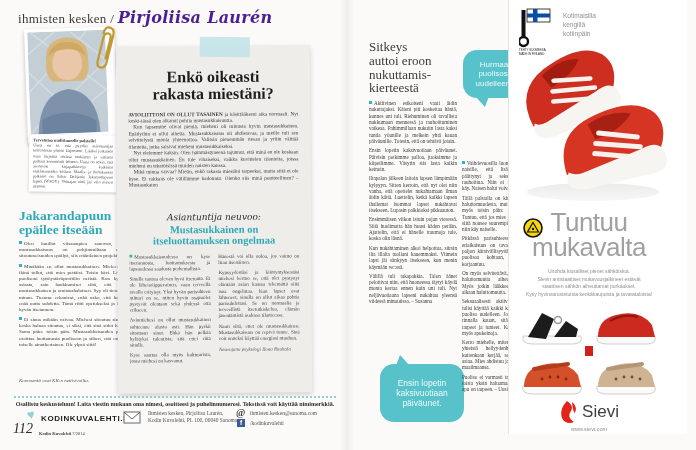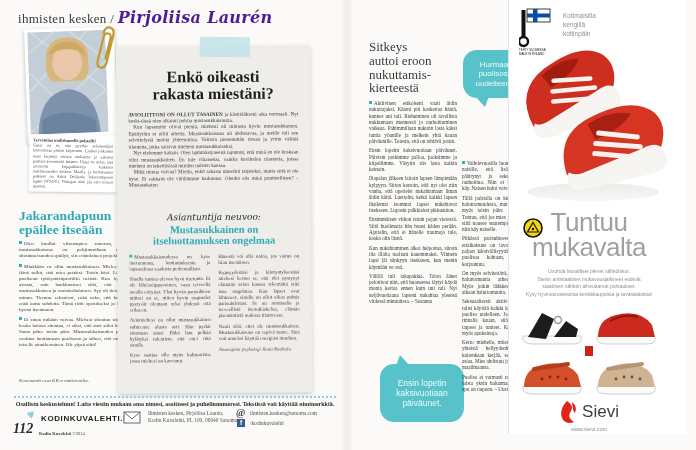--- a/index.html
+++ b/index.html
@@ -43,21 +43,21 @@
 
   
   .dotline{width:322px;border-top:2px dotted #8fd0d7;}
   .participate{width:322px;text-align:center;font-size:6px;font-weight:bold;color:#2b2b2b;}
   .site{font-size:8px;font-weight:bold;letter-spacing:.6px;color:#1d1d1b;font-family:"Liberation Sans",sans-serif;}
   .heart{font-size:13px;color:#8ed2d8;transform:rotate(-12deg);line-height:1;}
   .addr{font-size:5.4px;line-height:1.3;color:#555;}
   .atico{font-size:10px;font-weight:bold;color:#444;line-height:1;}
   .fbsq{width:8px;height:8px;background:#3d5a98;color:#fff;font-size:6.5px;text-align:center;
         line-height:8px;font-family:"Liberation Sans",sans-serif;font-weight:bold;}
-  .pagenum{font-size:14px;font-weight:bold;font-style:italic;color:#2b2b2b;}
+  .pagenum{font-size:14px;font-weight:normal;font-style:italic;color:#2b2b2b;}
   .pagemeta{font-size:4.5px;color:#444;}
   .pagemeta b{font-weight:bold;}
 
   
   .story-heading{font-size:13px;line-height:1.06;color:#3b3b3b;font-weight:400;}
   .story-body{font-size:5.1px;line-height:1.24;text-align:justify;color:#3c3c3c;overflow:hidden;}
   .story-body p{margin:0 0 3px 0;}
 
   .bubble{background:#57c2ca;border-radius:14px;color:#eefafb;text-align:center;
           font-family:"Liberation Sans",sans-serif;display:flex;align-items:center;justify-content:center;}

